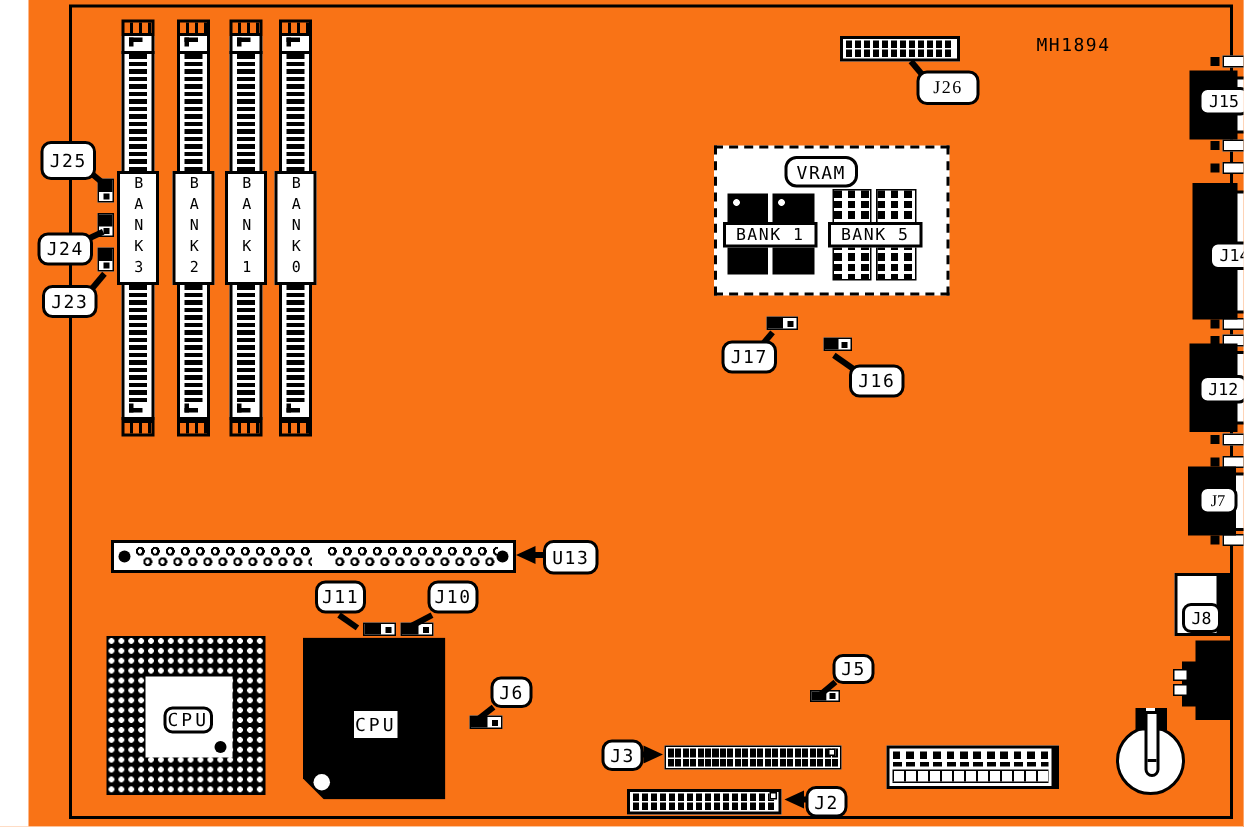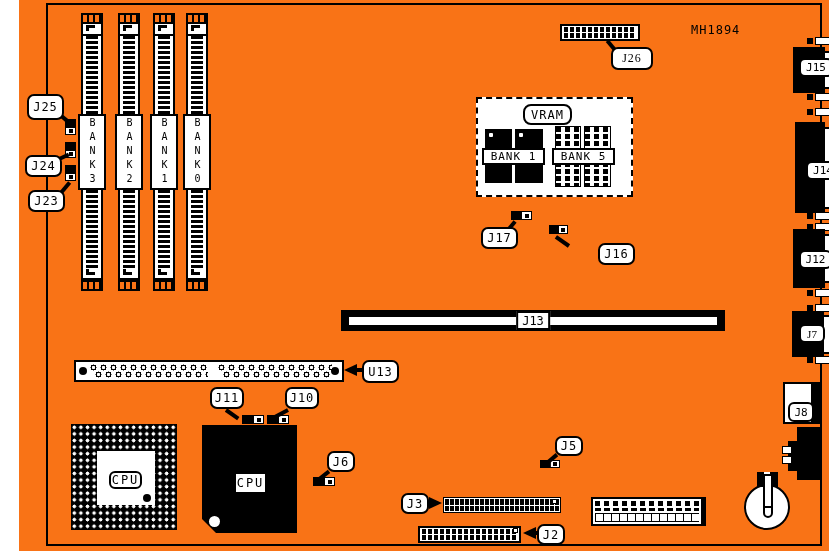--- a/index.html
+++ b/index.html
@@ -218,26 +218,22 @@
   <div class="band" style="left:463px;top:148px;width:63px;height:17px;">BANK 1</div>
   <div class="chipsock" style="left:536px;top:126px;width:26px;height:61px;"></div>
   <div class="chipsock" style="left:565px;top:126px;width:27px;height:61px;"></div>
   <div class="band" style="left:533px;top:148px;width:63px;height:17px;">BANK 5</div>
 
   <div class="hjumper" style="left:492px;top:211px;width:21px;"></div>
   <div class="tail" style="left:489px;top:228px;width:11px;transform:rotate(-50deg);"></div>
   <div class="callout" style="left:462px;top:227px;width:37px;height:22px;">J17</div>
   <div class="hjumper" style="left:530px;top:225px;width:19px;"></div>
   <div class="tail" style="left:550px;top:244px;width:16px;transform:rotate(-145deg);"></div>
-  <div class="callout" style="left:579px;top:243px;width:37px;height:22px;">J16</div>
-
-  <div class="slot" style="left:322px;top:310px;width:384px;height:21px;">
-    <div class="slot-bar"></div>
-    <div class="slot-label">J13</div>
-  </div>
+  <div class="callout" style="left:547px;top:243px;width:37px;height:22px;">J16</div>
+
 
   <div class="u13" style="left:55px;top:360px;width:270px;height:22px;">
     <div class="u13-dot" style="left:3px;"></div>
     <div class="u13-dot" style="right:3px;"></div>
     <div class="pin-group" style="left:14px;width:118px;">
       <div class="pin-row"></div>
       <div class="pin-row off"></div>
     </div>
     <div class="pin-group" style="left:142px;width:114px;">
       <div class="pin-row"></div>

